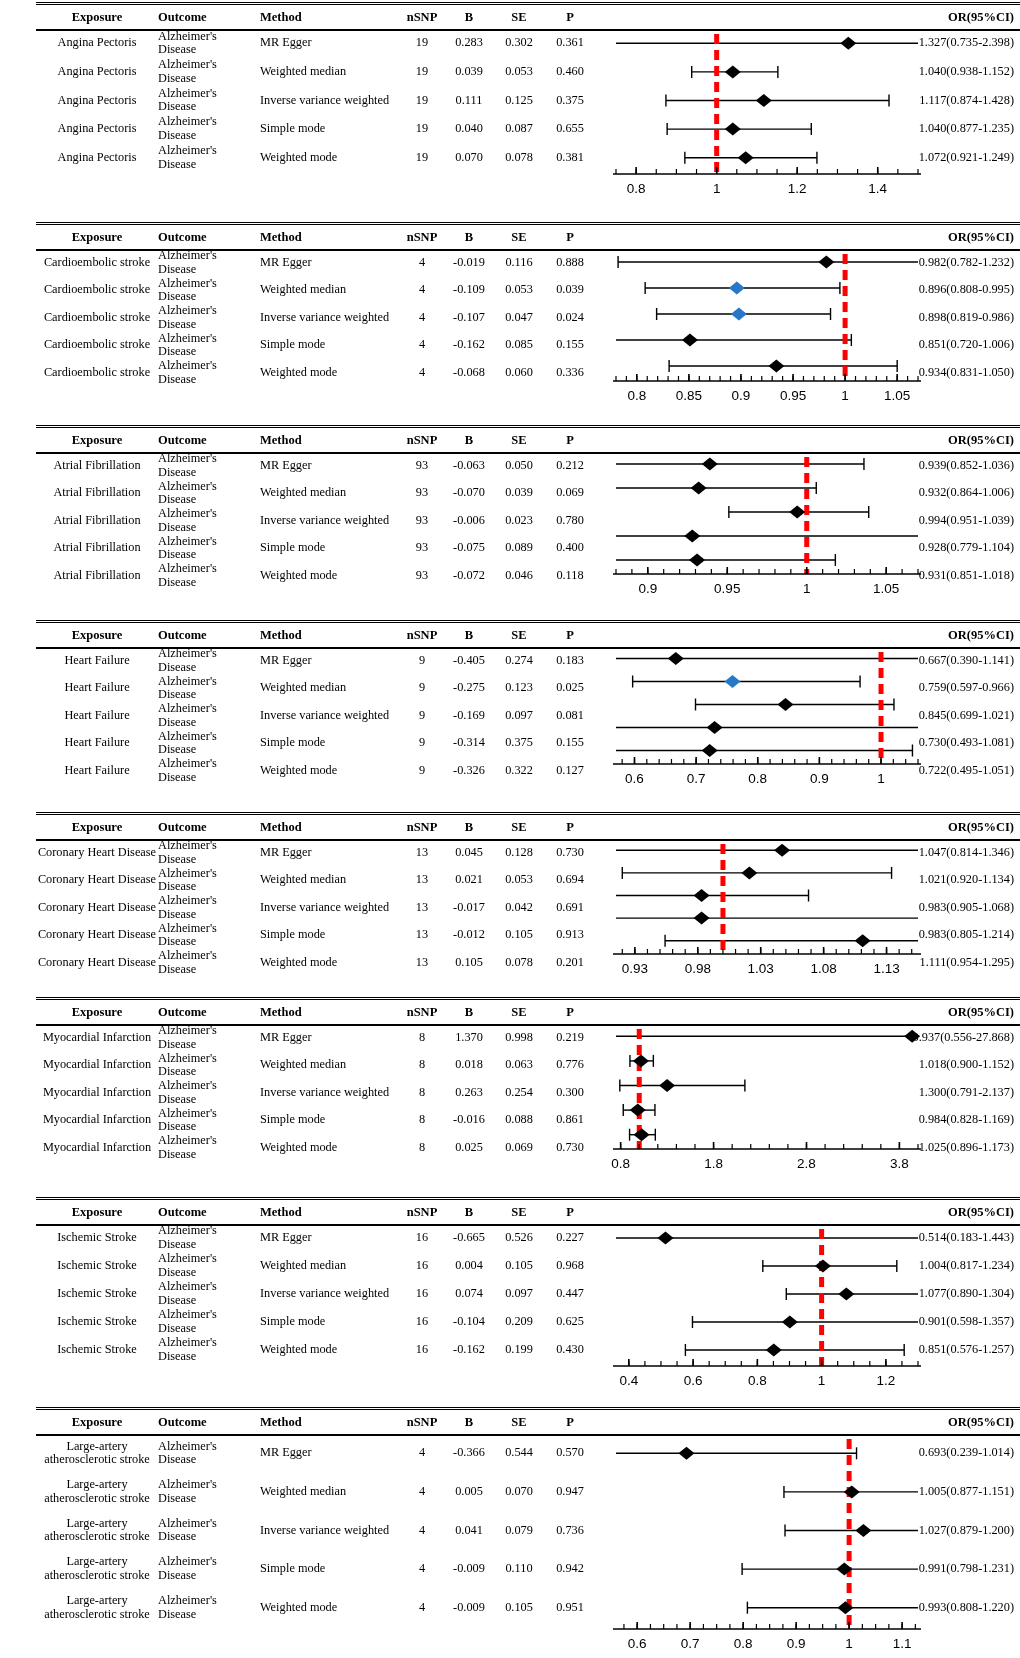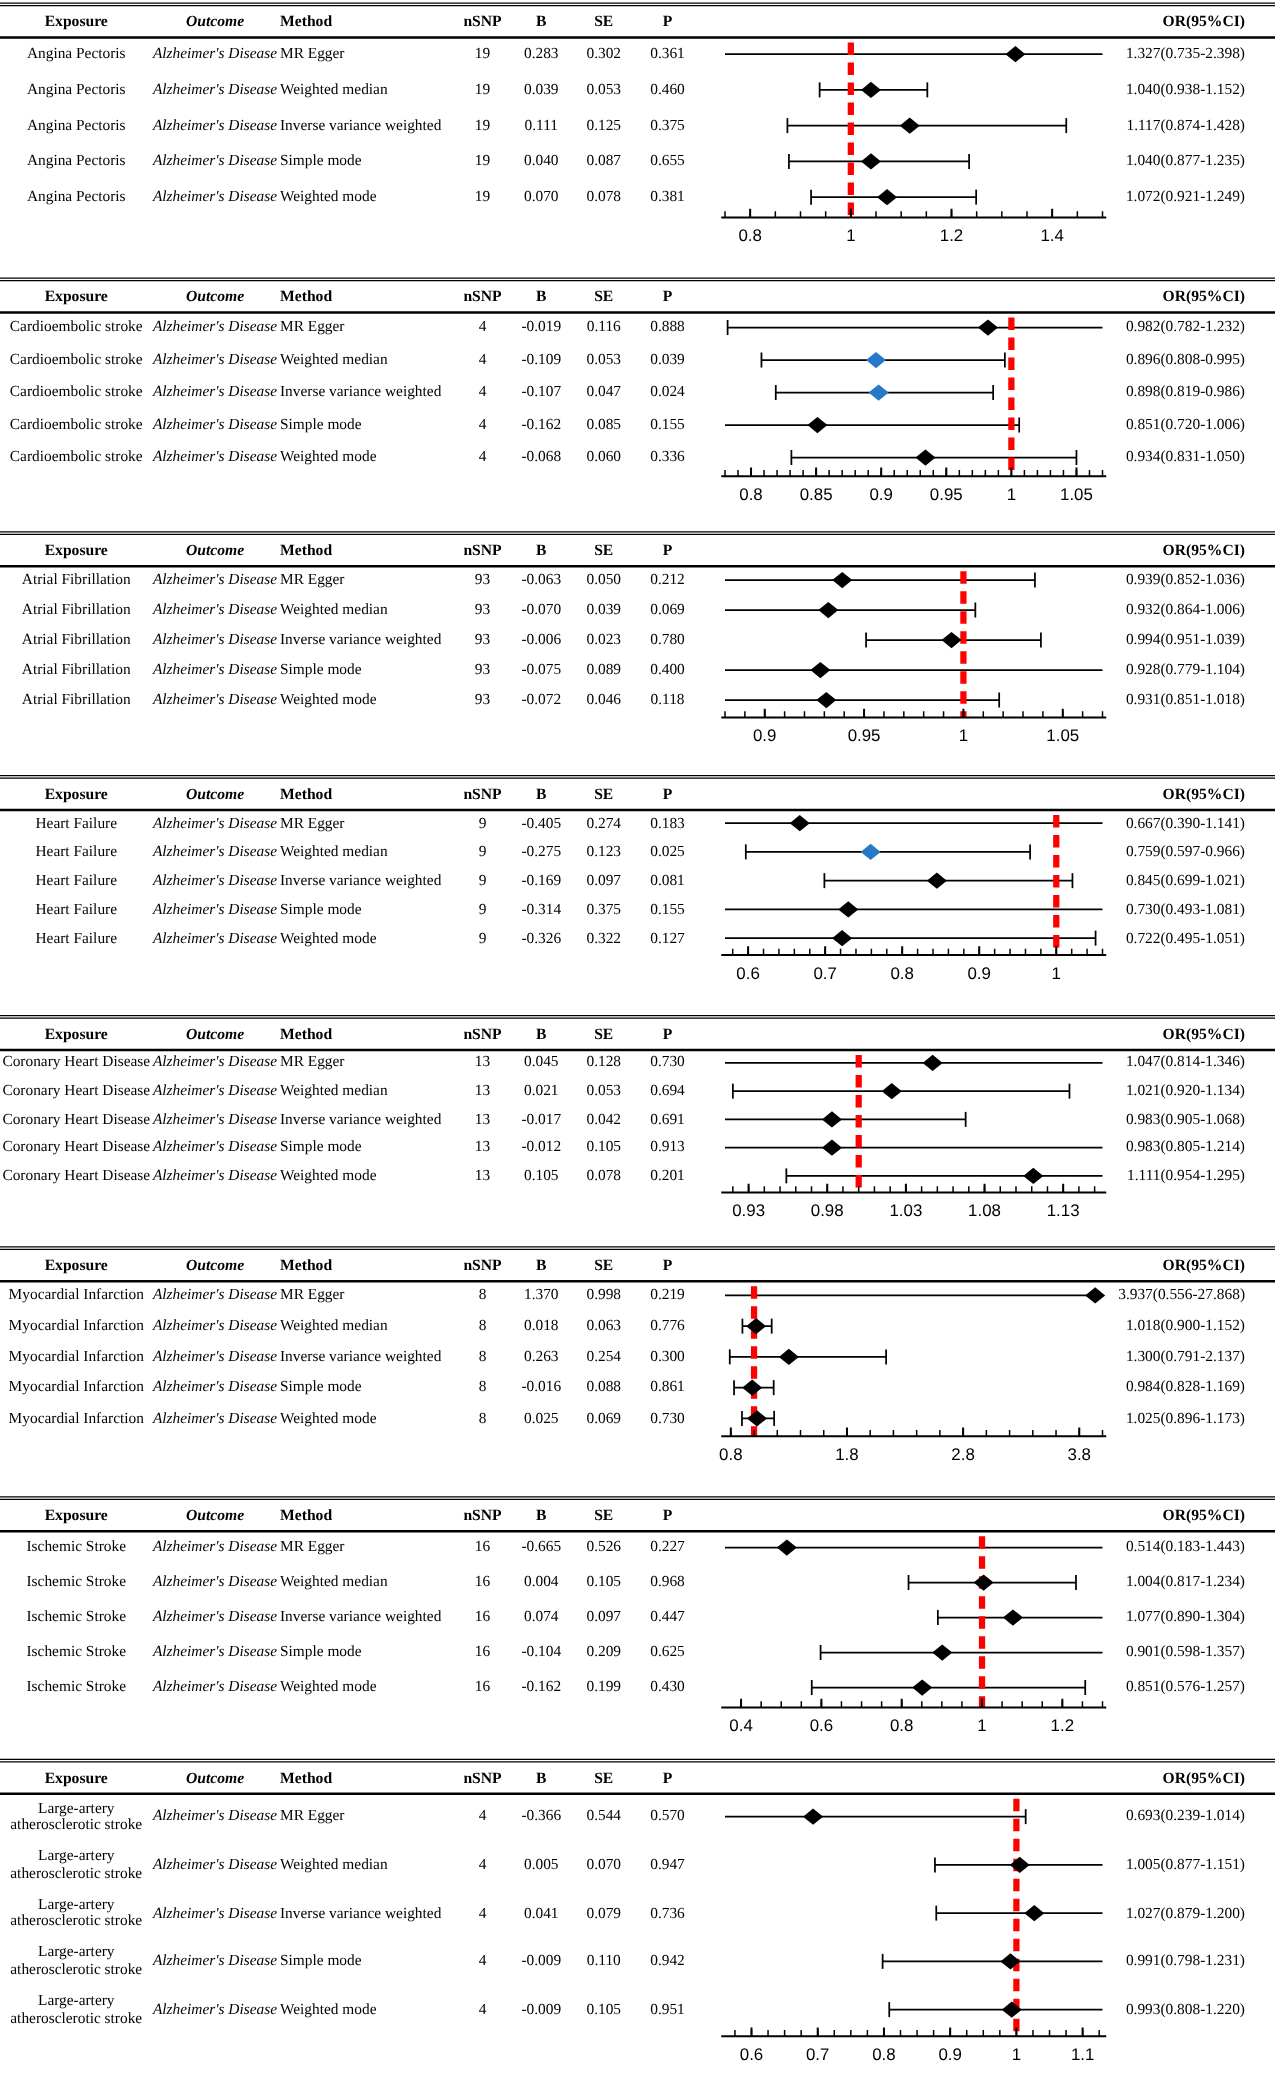--- a/index.html
+++ b/index.html
@@ -1,30 +1,30 @@
 <!DOCTYPE html>
 <html><head>
 <meta charset="utf-8">
 <style>
   html,body{margin:0;padding:0;background:#ffffff;}
   #figure{width:1020px;height:1658px;background:#fff;font-family:"Liberation Serif", serif;color:#000;overflow:hidden;}
   .panel{display:flex;flex-direction:column;box-sizing:border-box;}
-  .panel-box{flex:1;position:relative;border-top:3px double #000;}
+  .panel-box{flex:1;position:relative;border-top:3px double #000;margin-left:36px;}
   .thead{display:flex;align-items:center;height:24px;border-bottom:2px solid #000;font-weight:bold;font-size:12.5px;}
   .rows{position:absolute;top:24px;left:0;right:0;bottom:30px;display:flex;flex-direction:column;}
   .row{flex:1;display:flex;align-items:center;font-size:12.3px;line-height:1.12;}
   .c-exposure{width:122px;text-align:center;}
-  .c-outcome{width:100px;text-align:center;font-style:italic;}
+  .c-outcome{width:100px;text-align:left;}
   .c-method{width:142px;text-align:left;padding-left:2px;box-sizing:border-box;font-family:Liberation Serif, serif;}
   .c-nsnp{width:44px;text-align:center;}
   .c-b{width:50px;text-align:center;}
   .c-se{width:50px;text-align:center;}
   .c-p{width:52px;text-align:center;}
   .c-plot{flex:1;}
-  .c-or{width:150px;text-align:right;padding-right:24px;box-sizing:border-box;}
+  .c-or{width:150px;text-align:right;padding-right:6px;box-sizing:border-box;}
   .plot-overlay{position:absolute;top:24px;bottom:0;left:576px;width:310px;}
   .plot-overlay svg{position:absolute;inset:0;overflow:visible;}
   
   .p1{height:202px;padding-top:2px;}
   .p2{height:207px;padding-top:20px;}
   .p3{height:193px;padding-top:16px;}
   .p4{height:190px;padding-top:18px;}
   .p5{height:190px;padding-top:20px;}
   .p6{height:195px;padding-top:15px;}
   .p7{height:217px;padding-top:20px;}

